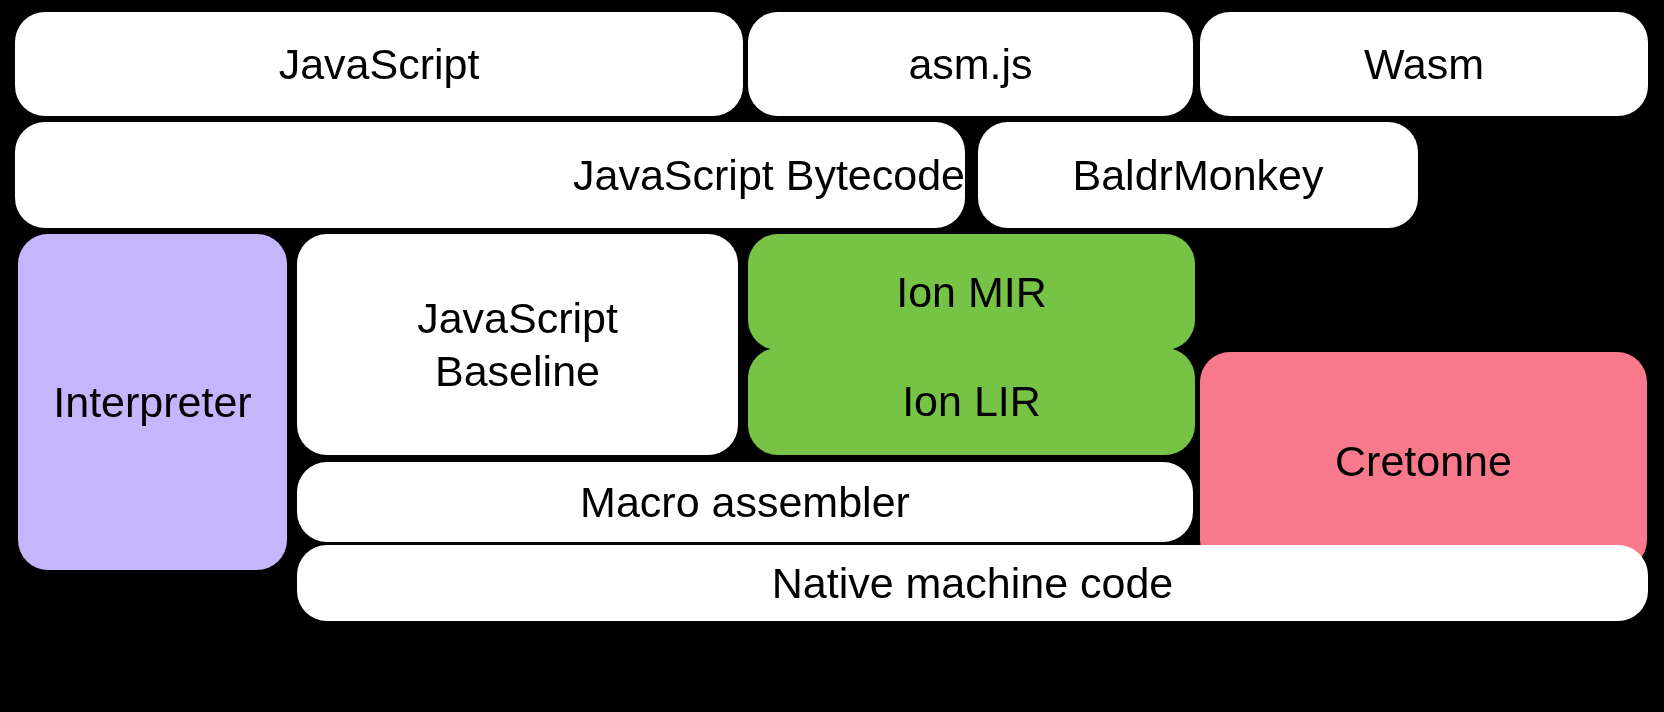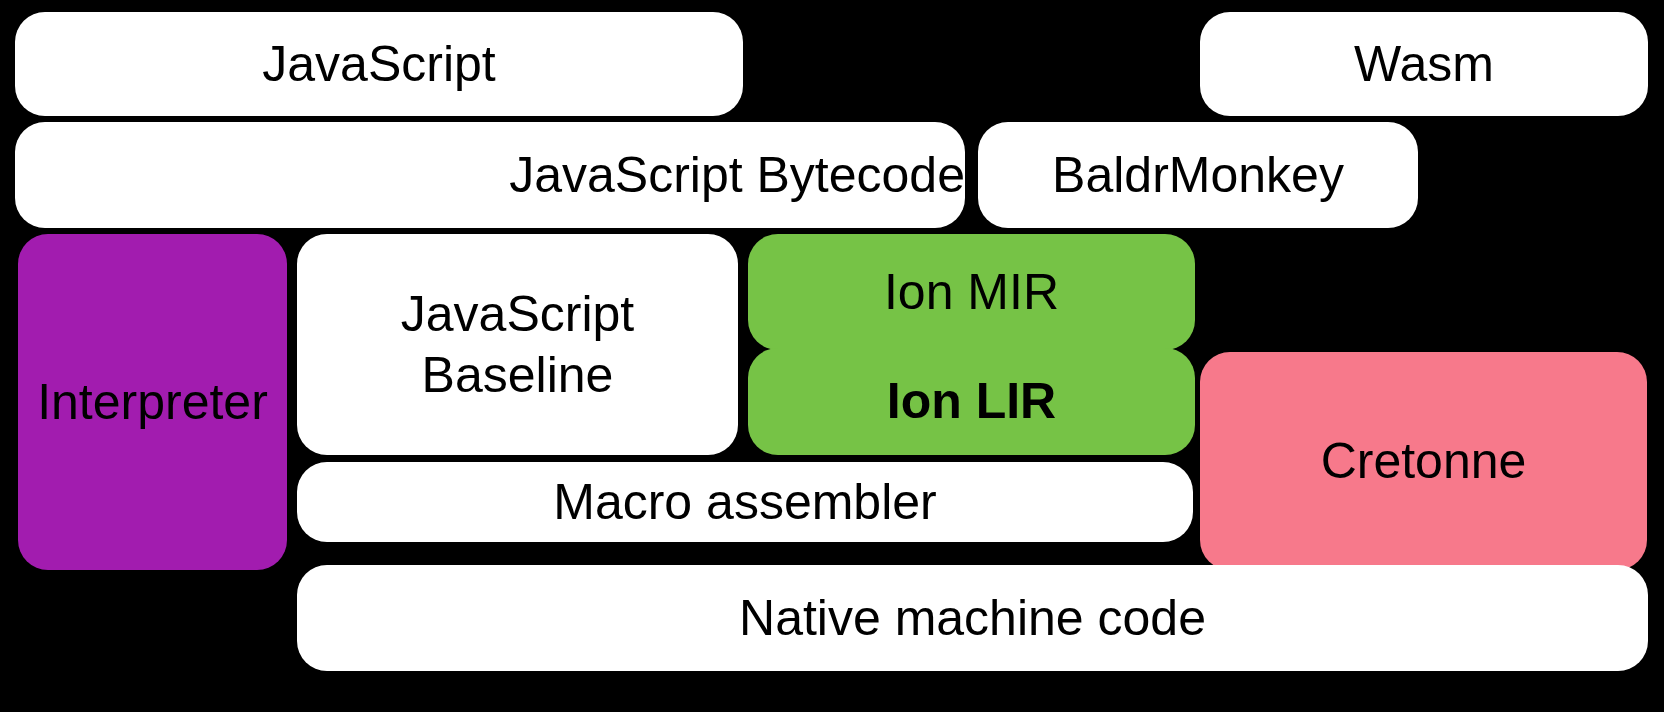--- a/index.html
+++ b/index.html
@@ -18,53 +18,56 @@
   .box {
     position: absolute;
     border-radius: 30px;
     display: flex;
     align-items: center;
     justify-content: center;
     text-align: center;
     box-sizing: border-box;
   }
   .box .label {
-    font-size: 50px;
+    font-size: 43px;
     line-height: 1.22;
     color: #000000;
     white-space: pre-line;
   }
   
   .fill-white { background: #ffffff; }
-  .fill-gray  { background: #a21caf; }
+  .fill-gray  { background: #c4b5fd; }
   .fill-green { background: #76c346; }
   .fill-pink  { background: #f7798b; }
   
   .b-javascript          { left: 15px;   top: 12px;  width: 728px;  height: 104px; }
   .b-asm-js              { left: 748px;  top: 12px;  width: 445px;  height: 104px; }
   .b-wasm                { left: 1200px; top: 12px;  width: 448px;  height: 104px; }
   .b-javascript-bytecode { left: 15px;   top: 122px; width: 950px;  height: 106px; justify-content: flex-end; }
   .b-baldrmonkey         { left: 978px;  top: 122px; width: 440px;  height: 106px; }
   .b-interpreter         { left: 18px;   top: 234px; width: 269px;  height: 336px; }
   .b-javascript-baseline { left: 297px;  top: 234px; width: 441px;  height: 221px; }
   .b-ion-mir             { left: 748px;  top: 234px; width: 447px;  height: 116px; }
-  .b-ion-lir             { left: 748px;  top: 348px; width: 447px;  height: 107px; font-weight: bold; }
+  .b-ion-lir             { left: 748px;  top: 348px; width: 447px;  height: 107px; }
   .b-cretonne            { left: 1200px; top: 352px; width: 447px;  height: 218px; }
   .b-macro-assembler     { left: 297px;  top: 462px; width: 896px;  height: 80px; }
-  .b-native-machine-code { left: 297px;  top: 565px; width: 1351px; height: 106px; }
+  .b-native-machine-code { left: 297px;  top: 545px; width: 1351px; height: 76px; }
 </style>
 </head>
 <body>
 
 <div id="canvas">
 
   <div class="box fill-white b-javascript">
     <span class="label">JavaScript</span>
   </div>
 
+  <div class="box fill-white b-asm-js">
+    <span class="label">asm.js</span>
+  </div>
 
   <div class="box fill-white b-wasm">
     <span class="label">Wasm</span>
   </div>
 
   <div class="box fill-white b-javascript-bytecode">
     <span class="label">JavaScript Bytecode</span>
   </div>
 
   <div class="box fill-white b-baldrmonkey">

